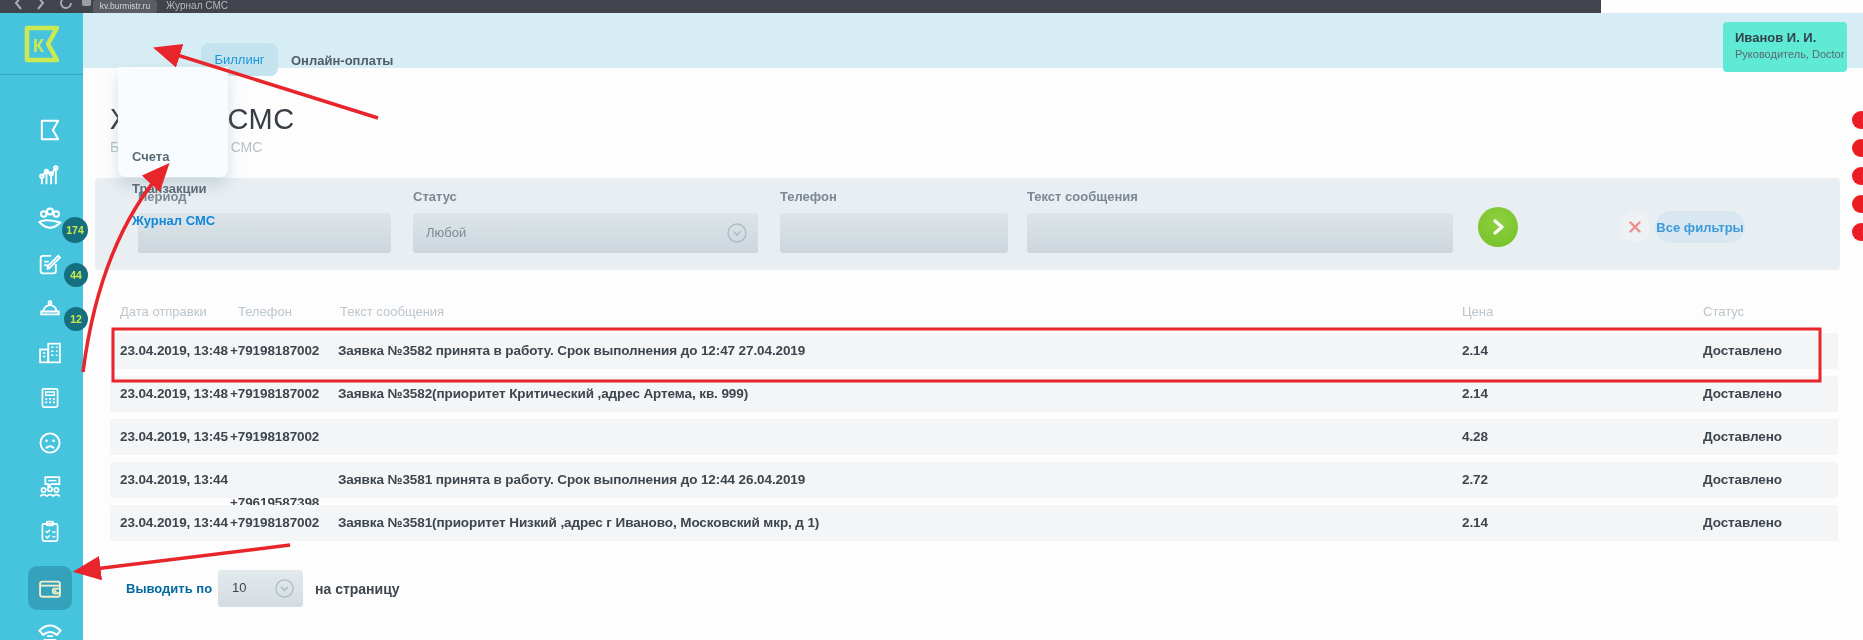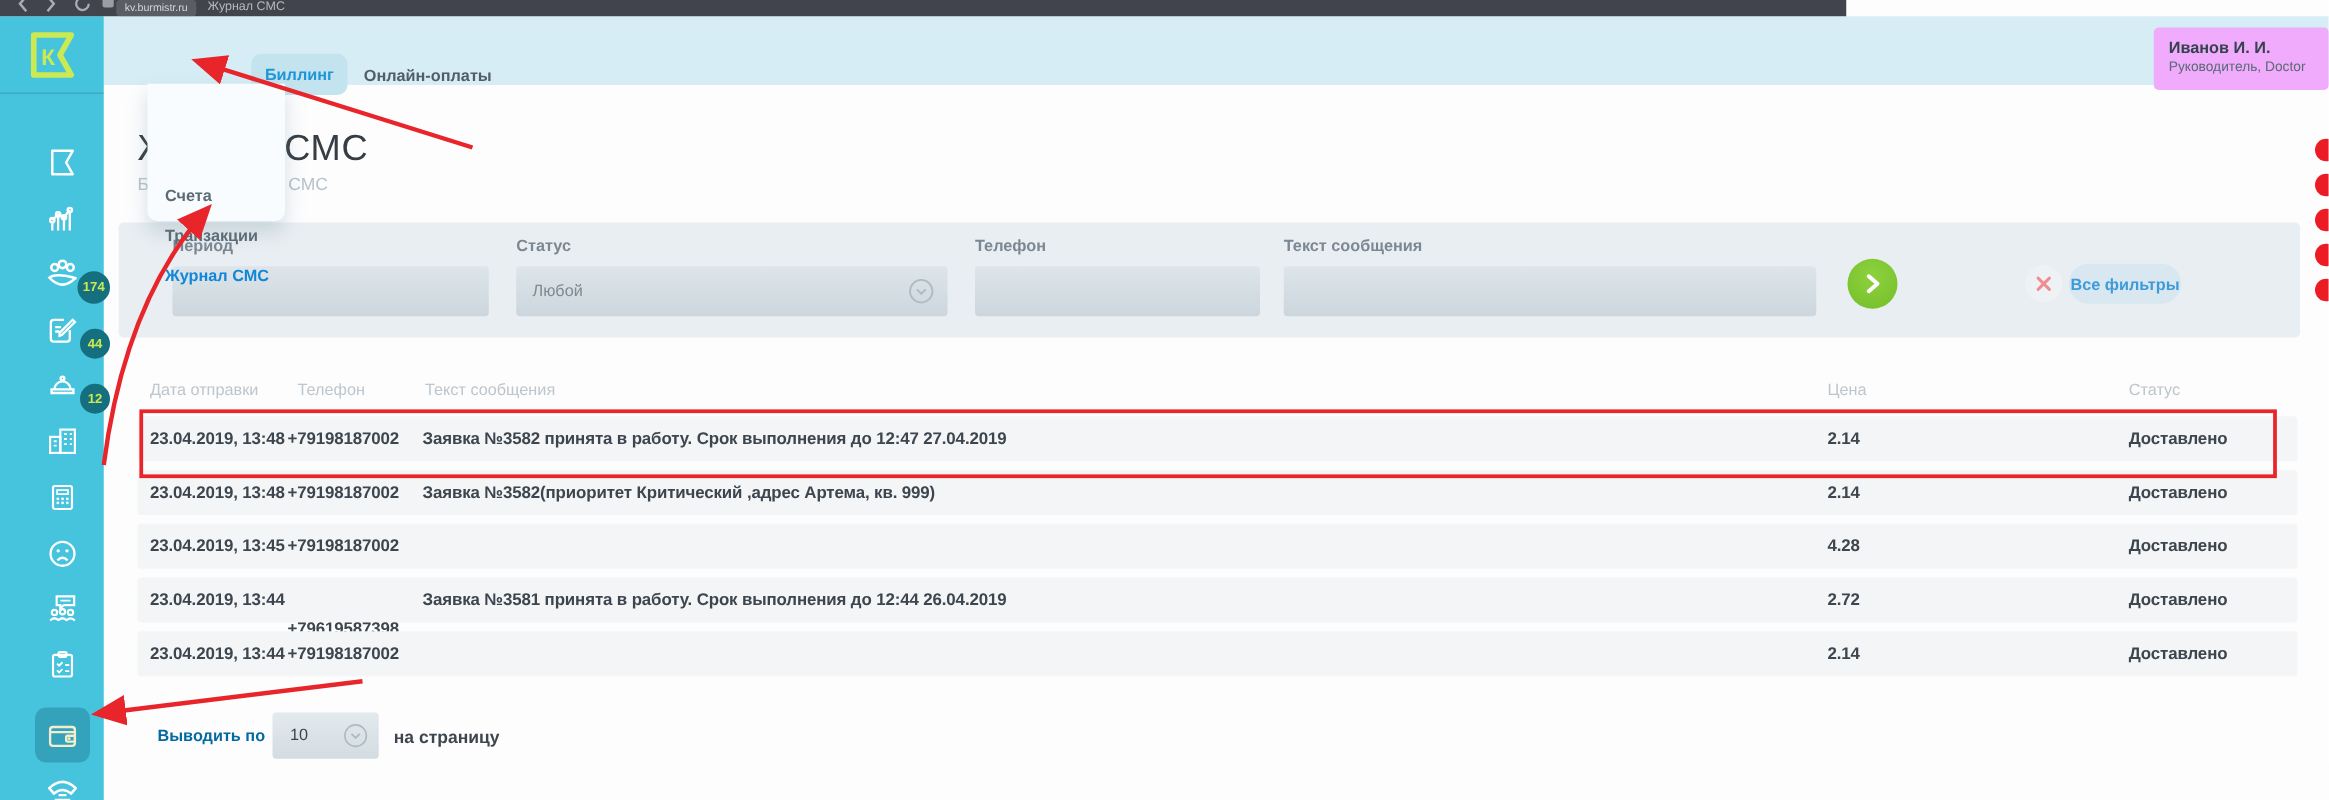--- a/index.html
+++ b/index.html
@@ -6,40 +6,40 @@
   html,body { width:1863px; height:640px; overflow:hidden; }
   #screen {
     position:relative; width:1863px; height:640px;
     background:#fdfdfe;
     font-family:"Liberation Sans","DejaVu Sans",sans-serif;
     color:#3a434b;
   }
   .abs { position:absolute; }
 
   
-  #browser-bar { left:0; top:0; width:1477px; height:13px; background:#41444c; overflow:hidden; z-index:40; }
+  #browser-bar { left:0; top:0; width:1601px; height:13px; background:#41444c; overflow:hidden; z-index:40; }
   .bbar-icon { position:absolute; top:-6px; color:#a9adb3; }
   #url-chip { position:absolute; left:93px; top:0px; width:64px; height:13px; background:#5a5d64; border-radius:3px; }
   #url-chip span { display:block; font-size:8.5px; color:#d3d6da; text-align:center; margin-top:1px; }
   #bbar-title { position:absolute; left:166px; top:0px; font-size:10px; color:#b5b8bc; }
 
   
   #sidebar { left:0; top:13px; width:83px; height:627px; background:#46c3dd; z-index:10; }
   #logo-block { position:absolute; left:0; top:0; width:83px; height:62px; border-bottom:1px solid rgba(0,40,60,.18); }
   .sb-item { position:absolute; left:33px; width:34px; height:34px; display:flex; align-items:center; justify-content:center; }
   .sb-active-bg { position:absolute; left:28px; width:44px; height:44px; background:rgba(10,80,105,.28); border-radius:9px; }
   .sb-badge { position:absolute; background:#156f7f; color:#cbe94f; font-weight:bold; font-size:10.5px;
               border-radius:50%; display:flex; align-items:center; justify-content:center; z-index:12; }
 
   
   #header-band { left:83px; top:13px; width:1780px; height:55px; background:#d7edf5; }
   #nav-tab-billing { position:absolute; left:118px; top:30px; width:77px; height:33px; background:#c3e4ef; border-radius:8px;
-                     display:flex; align-items:center; justify-content:center; font-size:13px; font-weight:bold; color:#1d96d8; }
+                     display:flex; align-items:center; justify-content:center; font-size:13px; font-weight:normal; color:#1d96d8; }
   #nav-online { position:absolute; left:208px; top:40px; font-size:13px; color:#515d68; font-weight:bold; }
-  #user-box { position:absolute; left:1723px; top:22px; width:140px; height:50px; background:#f0abfc; border-radius:4px; padding:8px 0 0 12px; }
+  #user-box { position:absolute; left:1723px; top:22px; width:124px; height:50px; background:#5eead4; border-radius:4px; padding:8px 0 0 12px; }
   #user-name { font-size:13px; font-weight:bold; color:#33424c; }
   #user-role { font-size:11px; color:#5a6a74; margin-top:3px; }
 
   
   #dropdown { left:118px; top:67px; width:110px; height:110px; background:#f8fcfe; border-radius:0 0 8px 8px;
               box-shadow:0 8px 16px rgba(110,145,160,.28); z-index:20; }
   .dd-item { position:absolute; left:14px; font-size:13px; font-weight:bold; color:#5c6c77; }
   .dd-item.active { color:#1187d9; }
 
   
@@ -302,20 +302,21 @@
   <div class="trow" style="top:462px;">
     <span class="tc" style="left:10px;">23.04.2019, 13:44</span>
     <span class="tc" style="left:120px;margin-top:23px;">+79619587398</span>
     <span class="tc" style="left:228px;">Заявка №3581 принята в работу. Срок выполнения до 12:44 26.04.2019</span>
     <span class="tc" style="left:1352px;">2.72</span>
     <span class="tc" style="left:1593px;">Доставлено</span>
   </div>
   <div class="trow" style="top:505px;">
     <span class="tc" style="left:10px;">23.04.2019, 13:44</span>
     <span class="tc" style="left:120px;">+79198187002</span>
+    <span class="tc" style="left:228px;">Заявка №3581(приоритет Низкий ,адрес г Иваново, Московский мкр, д 1)</span>
     <span class="tc" style="left:1352px;">2.14</span>
     <span class="tc" style="left:1593px;">Доставлено</span>
   </div>
 
   <span id="pag-prefix" class="abs">Выводить по</span>
   <div id="pag-select" class="abs">
     <span id="pag-value">10</span>
     <span class="chev-circ" style="right:8px; top:8px; position:absolute;">
       <svg width="21" height="21" viewBox="0 0 22 22">
           <circle cx="11" cy="11" r="9" fill="none" stroke="#aebbc4" stroke-width="1.4"></circle>

